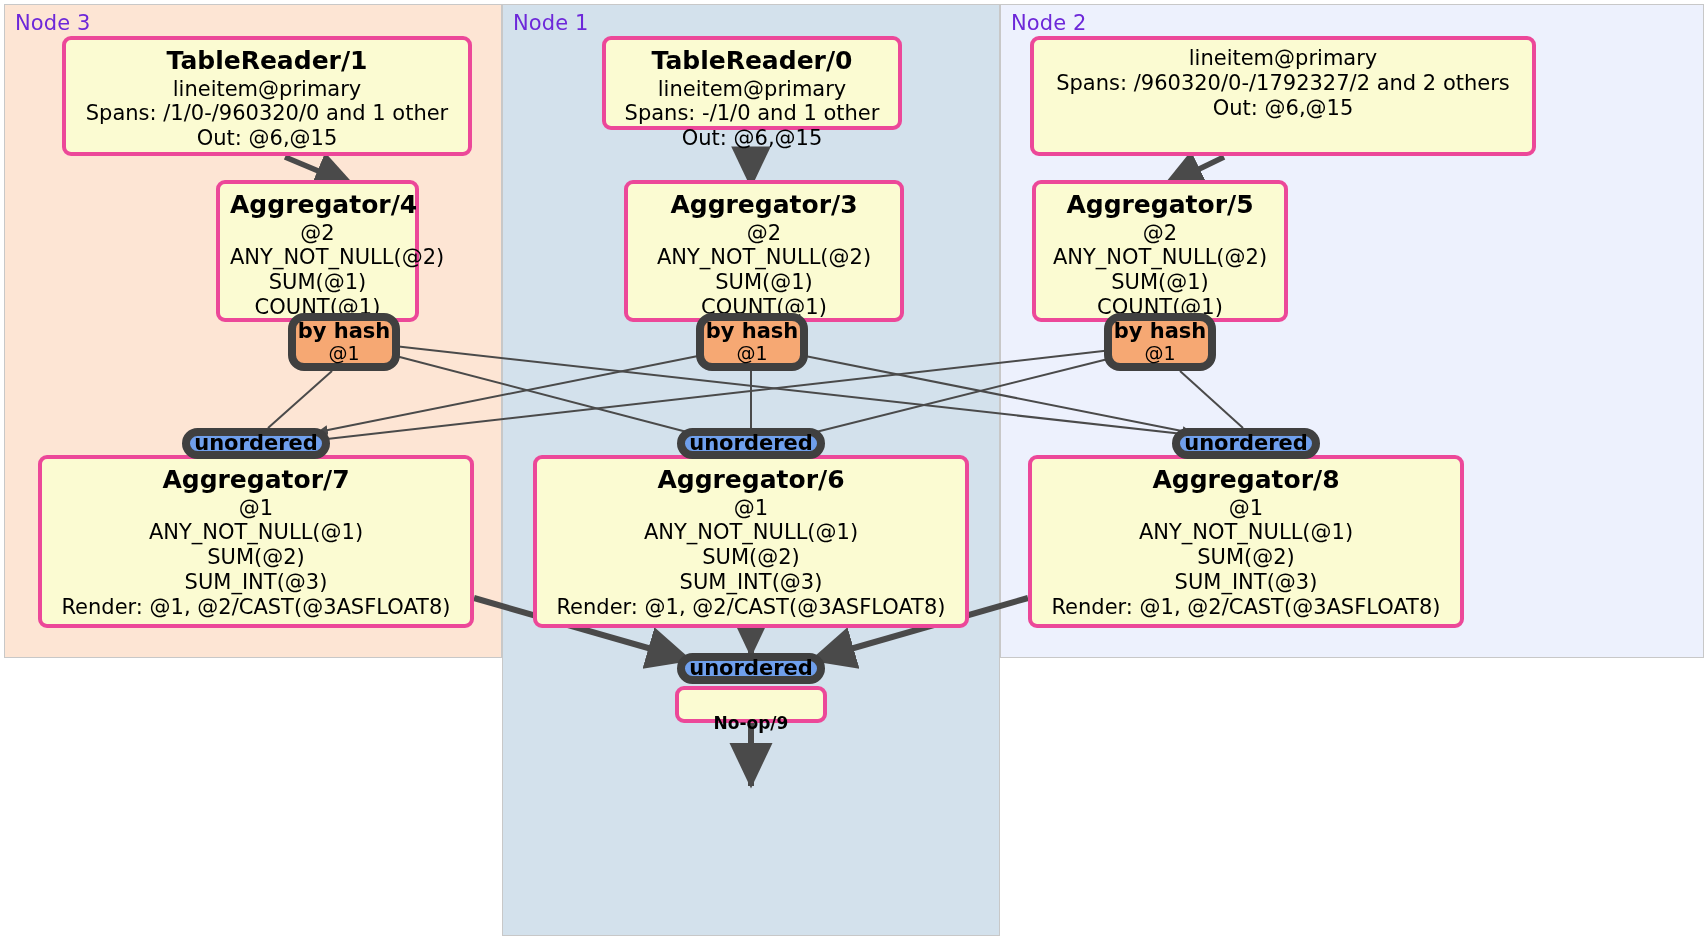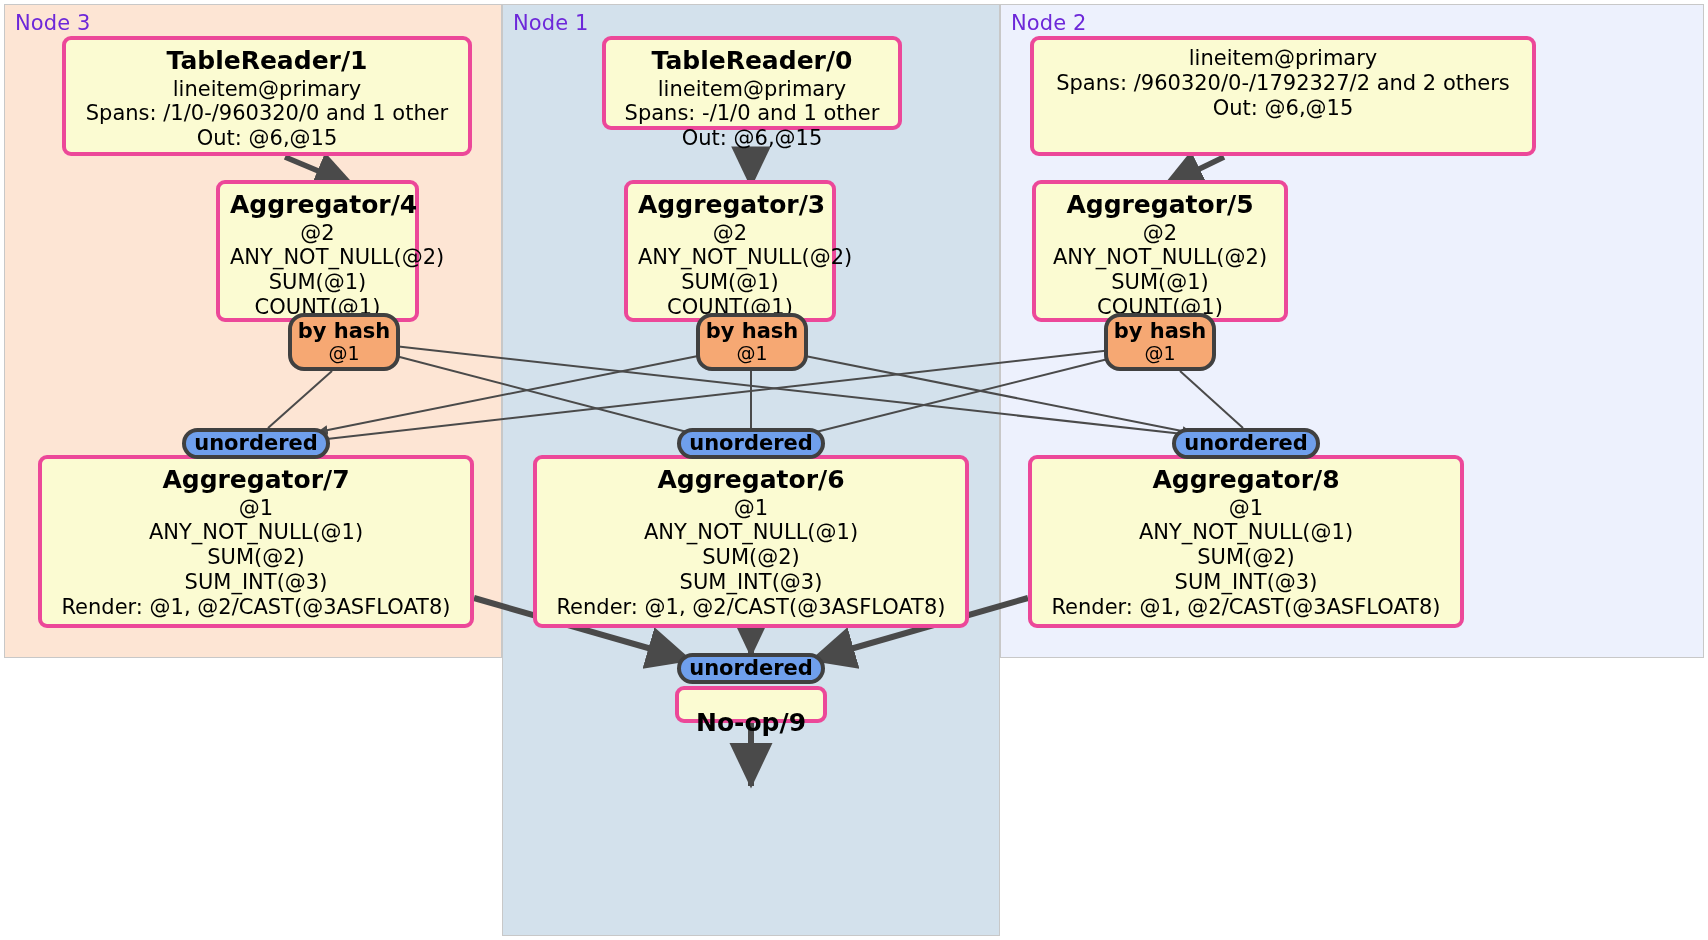--- a/index.html
+++ b/index.html
@@ -63,29 +63,29 @@
   }
   .proc .line {
     font-size: 21px;
     line-height: 1.19;
     white-space: nowrap;
   }
   .proc.compact {
     padding: 4px 14px 6px 14px;
   }
   .proc.compact .title {
-    font-size: 25px;
+    font-size: 17px;
     margin-top: 40px;
   }
 
   
   .pill {
     position: absolute;
     box-sizing: border-box;
-    border: 4px solid #404040;
+    border: 8px solid #404040;
     border-radius: 14px;
     text-align: center;
     color: #000;
     display: flex;
     flex-direction: column;
     align-items: center;
     justify-content: center;
   }
   .pill.hash {
     background: #f6a873;
@@ -178,21 +178,21 @@
   </div>
 
   <div class="proc" style="left:216px; top:180px; width:203px; height:142px;">
     <div class="title">Aggregator/4</div>
     <div class="line">@2</div>
     <div class="line">ANY_NOT_NULL(@2)</div>
     <div class="line">SUM(@1)</div>
     <div class="line">COUNT(@1)</div>
   </div>
 
-  <div class="proc" style="left:624px; top:180px; width:212px; height:142px;">
+  <div class="proc" style="left:624px; top:180px; width:280px; height:142px;">
     <div class="title">Aggregator/3</div>
     <div class="line">@2</div>
     <div class="line">ANY_NOT_NULL(@2)</div>
     <div class="line">SUM(@1)</div>
     <div class="line">COUNT(@1)</div>
   </div>
 
   <div class="proc" style="left:1032px; top:180px; width:256px; height:142px;">
     <div class="title">Aggregator/5</div>
     <div class="line">@2</div>

